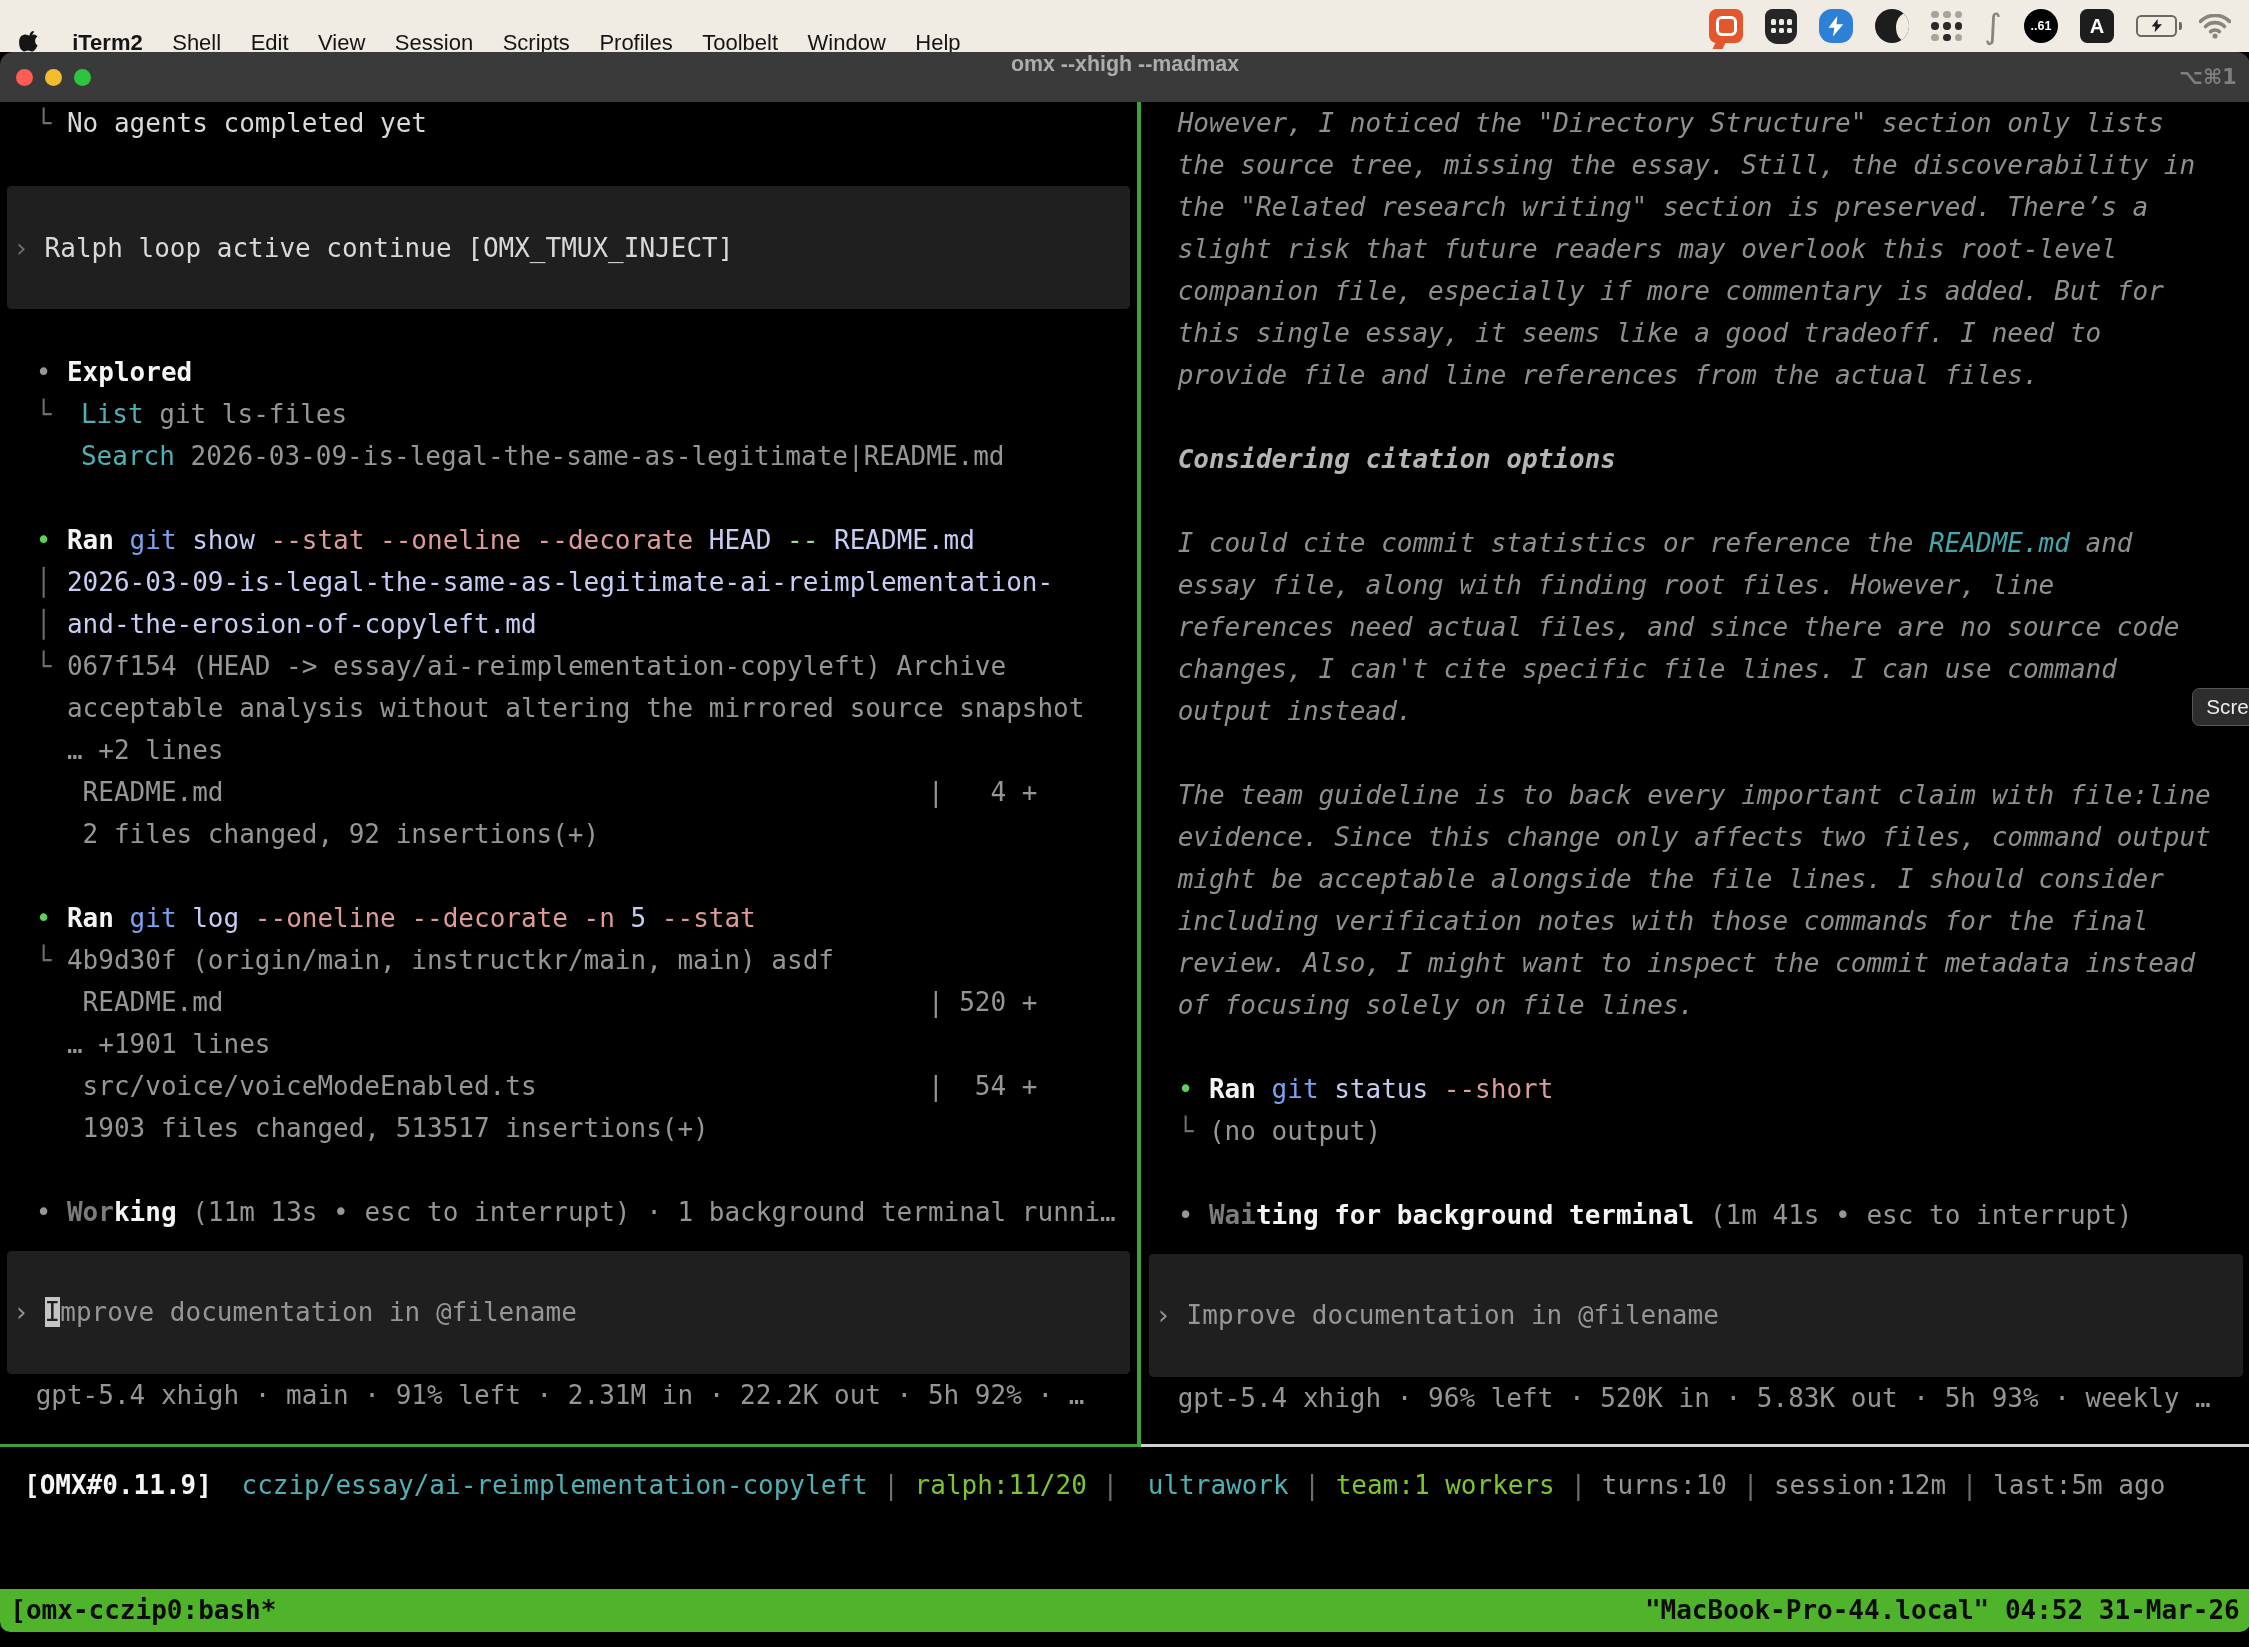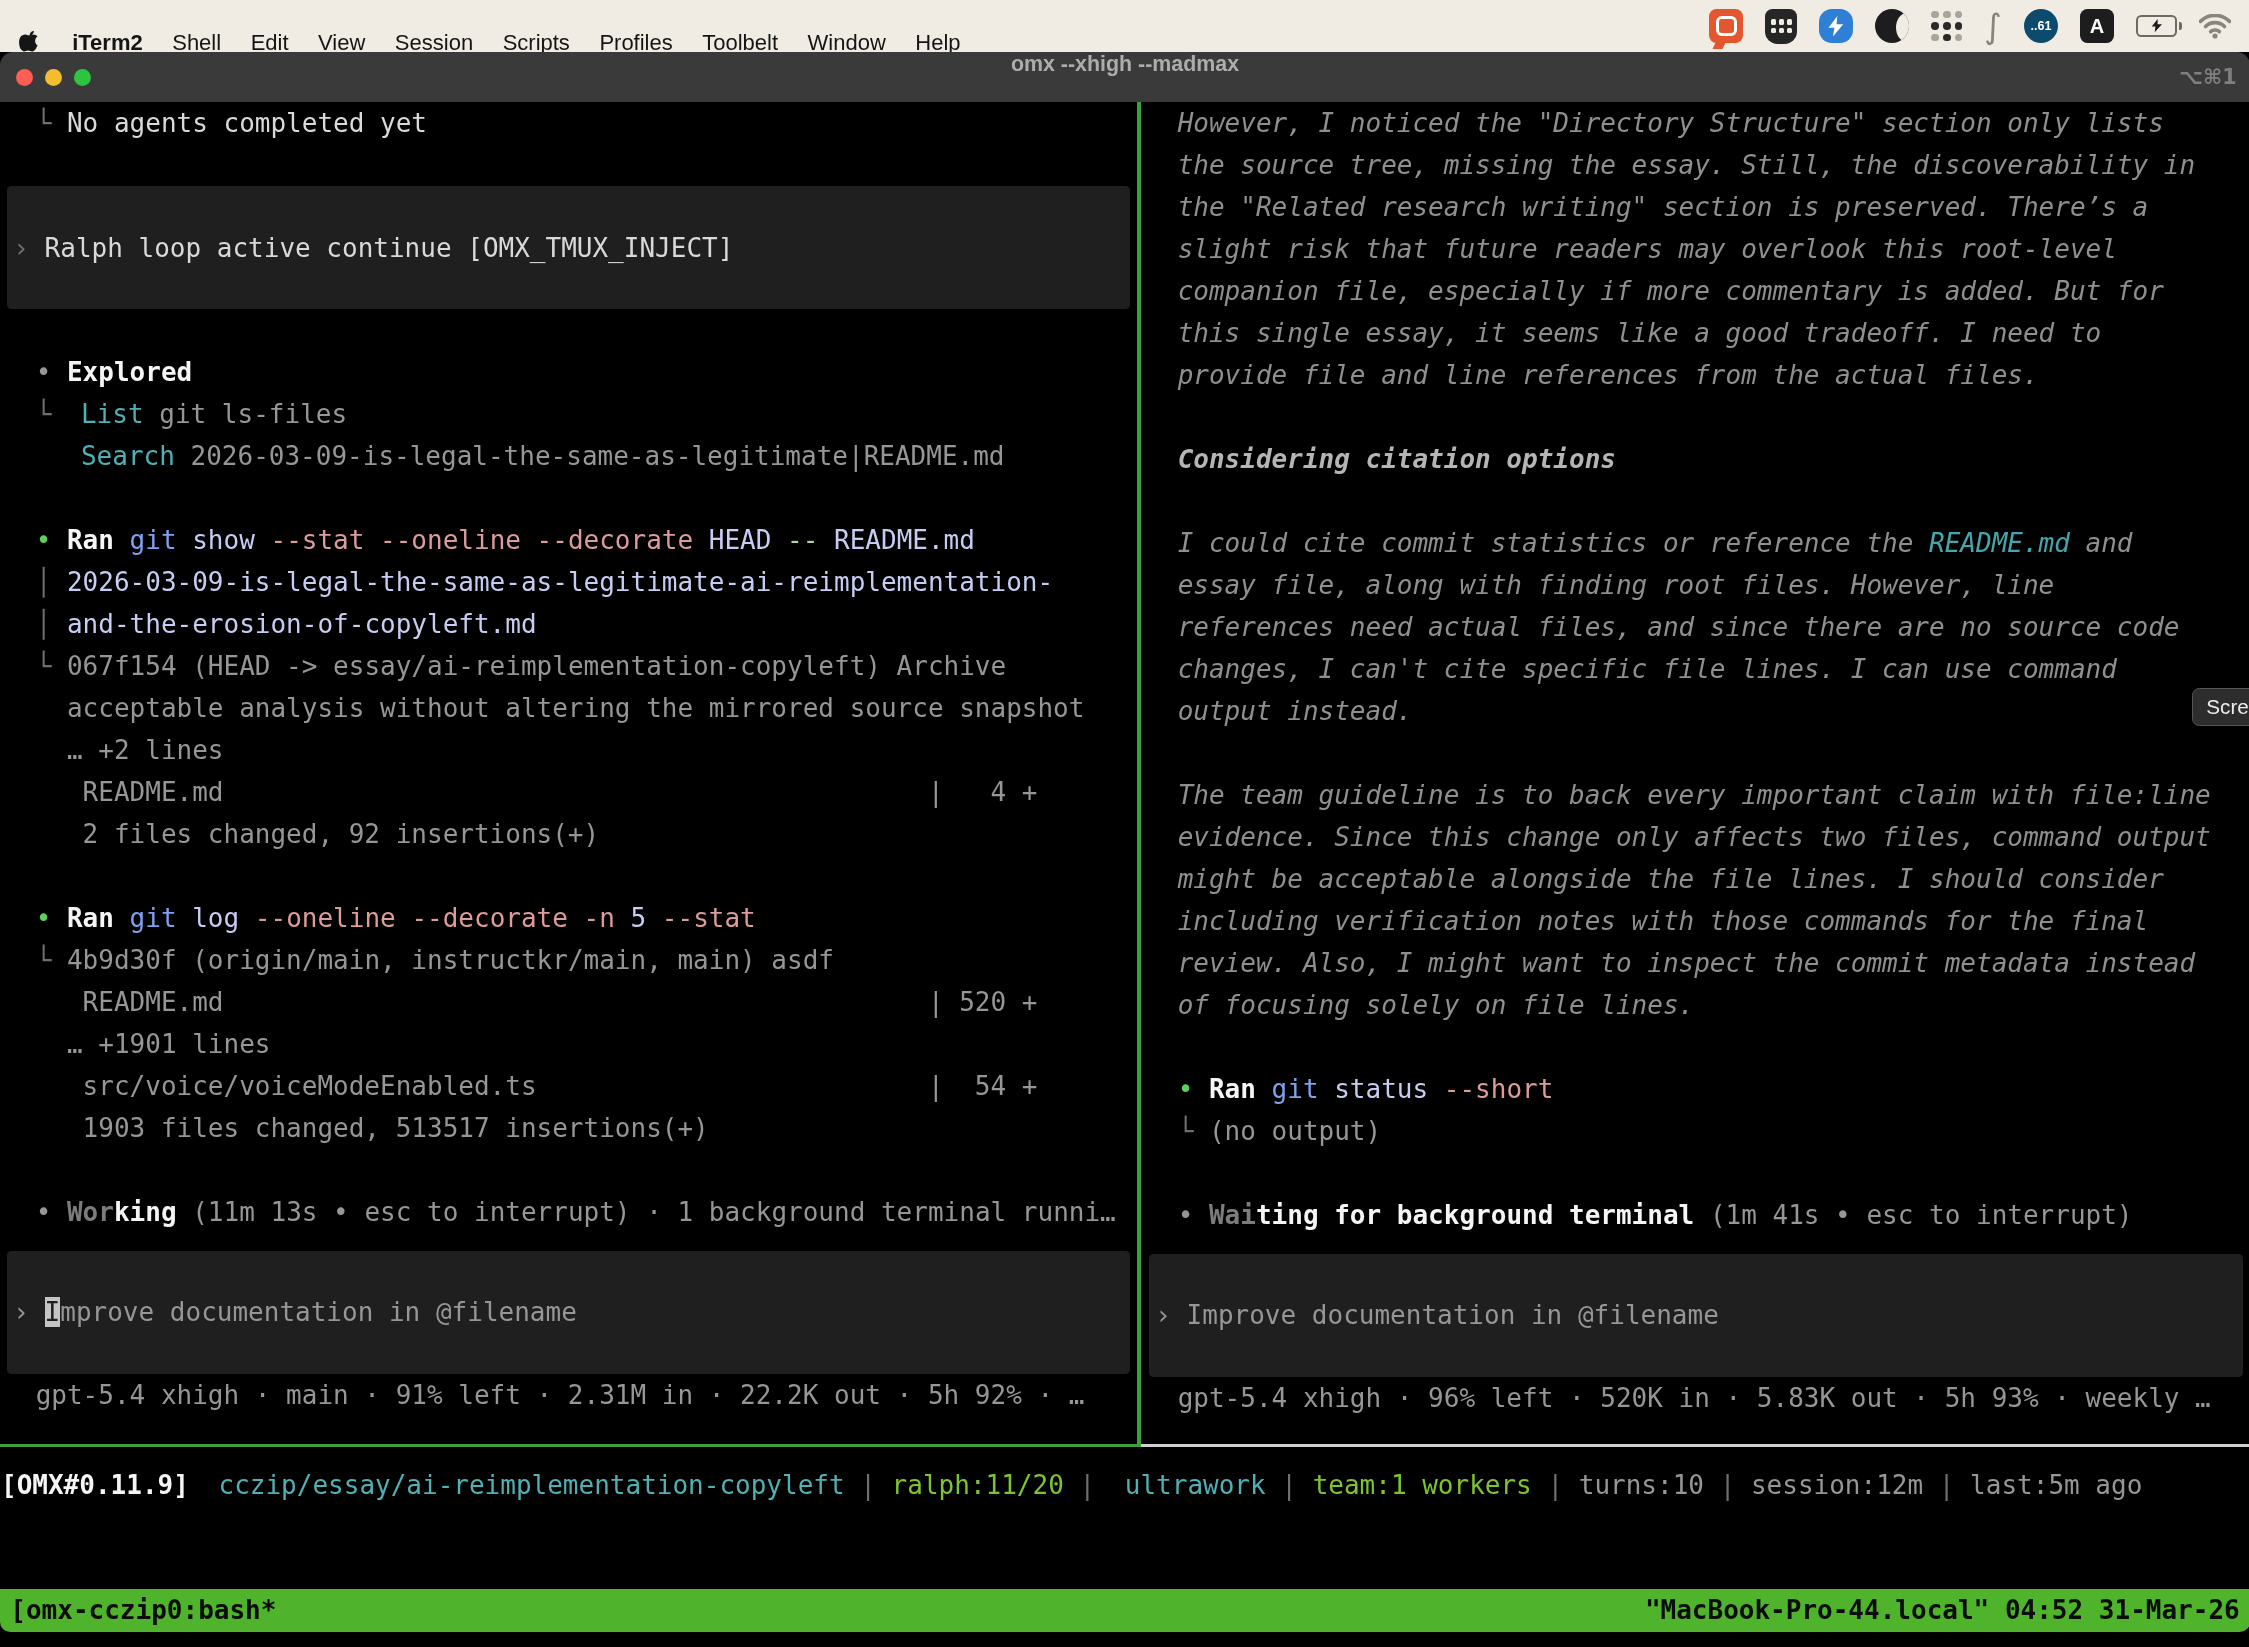--- a/index.html
+++ b/index.html
@@ -29,21 +29,21 @@
   .pie::after{content:"";position:absolute;right:-8.9px;top:3.7px;width:22px;height:29.5px;
               background:#f0ece3;border-radius:50%;}
   .dotgrid{display:grid;grid-template-columns:repeat(3,7.4px);gap:4.4px;}
   .dotgrid span{width:7.4px;height:7.4px;border-radius:50%;}
   .dotgrid span:nth-child(-n+3){background:#a9a49b;}
   .dotgrid span:nth-child(n+4):nth-child(-n+6){background:#2a2a2a;}
   .dotgrid span:nth-child(7){background:#a9a49b;}
   .dotgrid span:nth-child(8){background:#2a2a2a;}
   .dotgrid span:nth-child(9){background:#a9a49b;}
   .squig{font-family:"DejaVu Sans",sans-serif;font-size:34px;color:#8a857c;font-style:italic;line-height:34px;}
-  .badge61{min-width:34px;height:34px;border-radius:50%;background:#0c4a6e;color:#fff;
+  .badge61{min-width:34px;height:34px;border-radius:50%;background:#000000;color:#fff;
            display:flex;align-items:center;justify-content:center;
            font:bold 12.5px "Liberation Sans",sans-serif;}
   .akey{width:34px;height:34px;border-radius:7.4px;background:#1d1d1d;color:#fff;
         display:flex;align-items:center;justify-content:center;
         font:bold 20px "Liberation Sans",sans-serif;}
   .batt{width:37px;height:17.7px;border:2.2px solid #6f6a61;border-radius:5.2px;position:relative;
         display:flex;align-items:center;justify-content:center;}
   .batt::after{content:"";position:absolute;right:-7.4px;width:3.7px;height:8px;background:#6f6a61;
                border-radius:0 2.2px 2.2px 0;}
 
@@ -61,21 +61,21 @@
   
   .term{position:absolute;top:102px;left:0;width:2250px;height:1546px;background:#000;}
   .pane{position:absolute;top:0;height:1342px;overflow:hidden;font-size:26px;}
   #pane-left{left:0;width:1137px;}
   #pane-right{left:1142px;width:1108px;}
   .divider-v{position:absolute;left:1137px;top:0;width:4.4px;height:1345px;background:#3da03a;}
   .hl{position:absolute;top:1342px;height:3px;}
   .hl-left{left:0;width:1141px;background:#3da03a;}
   .hl-right{left:1141px;right:0;background:#d0d0d0;}
   .omxline{position:absolute;left:0;right:0;top:1362px;height:42px;line-height:42px;
-           white-space:pre;padding-left:1px;font-size:26px;}
+           white-space:pre;padding-left:24px;font-size:26px;}
 
   .tl{height:42px;line-height:42px;white-space:pre;padding-left:20px;overflow:hidden;}
   .tbox{height:123px;margin:0 7.4px;background:#1f1f1f;border-radius:4.4px;
         display:flex;align-items:center;white-space:pre;padding-left:5.9px;box-sizing:border-box;}
   .inbox{margin-top:17.7px;}
 
   
   .g{color:#969696;}   .dim{color:#6f6f6f;}  .dim2{color:#7c7c7c;font-weight:bold;}
   .w{color:#d9d9d9;}   .wb{color:#f5f5f5;font-weight:bold;}
   .cy{color:#4fb0b5;margin-left:14px;}  .bl{color:#7da2ee;text-align:right;}   .lv{color:#c7cdf2;}

